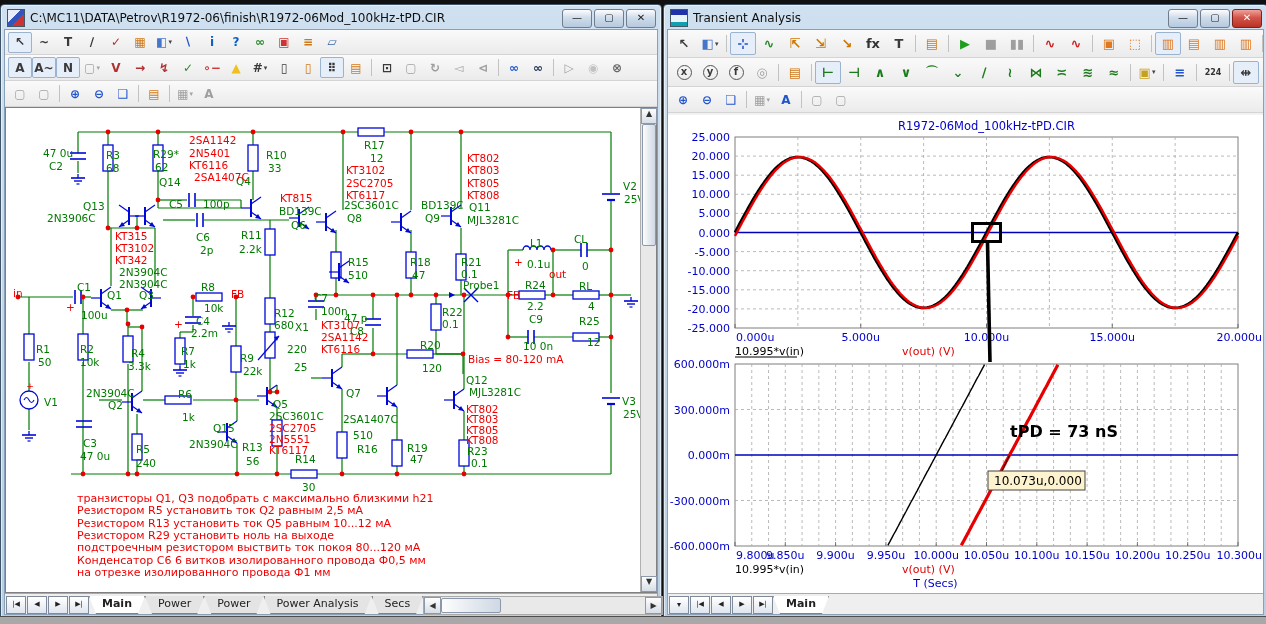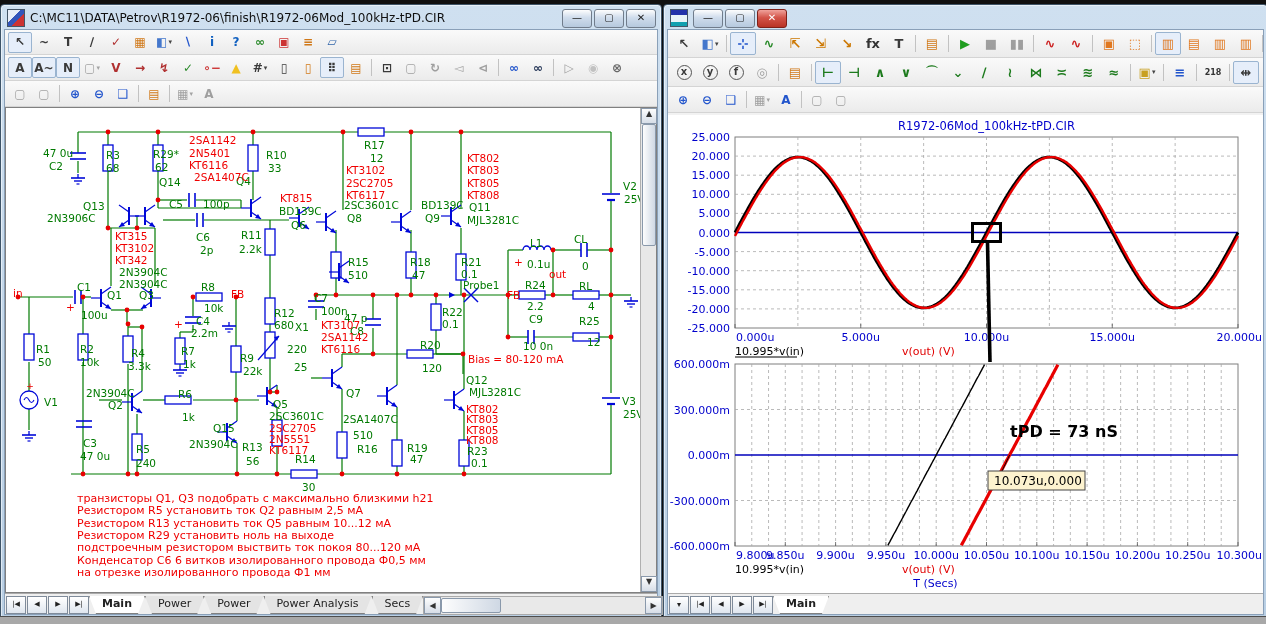--- a/index.html
+++ b/index.html
@@ -705,20 +705,21 @@
             <div class="thumb" style="left:17px;top:1px;width:58px;height:13px;"></div>
             <div class="hscroll-btn" style="right:0;top:0;width:15px;height:15px;line-height:15px;">▶</div>
           </div>
         </div>
     </div>
   </div>
 
   <div class="window" id="win-right" style="left:663px;top:4px;width:603px;height:613px;">
     <div class="titlebar">
       <div class="appicon chart"></div>
+      <div class="title-text">Transient Analysis</div>
       <div class="winbtns">
         <div class="wbtn">—</div>
         <div class="wbtn">▢</div>
         <div class="wbtn close-red">✕</div>
       </div>
     </div>
     <div class="win-body">
       <div class="tbrow sz2" id="rtb-analysis" style="height:28px">
           <div class="tbb">
             <span class="g">↖</span>
@@ -850,21 +851,21 @@
           <div class="tbb">
             <span class="g" style="color: rgb(200, 160, 32);">▣</span>
             <span class="dd">▾</span>
           </div>
           <div class="sep"></div>
           <div class="tbb">
             <span class="g" style="color: rgb(34, 85, 204);">≡</span>
           </div>
           <div class="sep"></div>
           <div class="tbb">
-            <span class="g" style="color: rgb(51, 51, 51); font-size: 8px;">218</span>
+            <span class="g" style="color: rgb(51, 51, 51); font-size: 8px;">224</span>
           </div>
           <div class="sep"></div>
           <div class="tbb on">
             <span class="g">⇹</span>
           </div>
           <div class="tbb"></div>
         </div>
       <div class="tbrow sz1" id="rtb-zoom" style="height:26px">
           <div class="tbb">
             <span class="g" style="color: rgb(34, 85, 204);">⊕</span>

